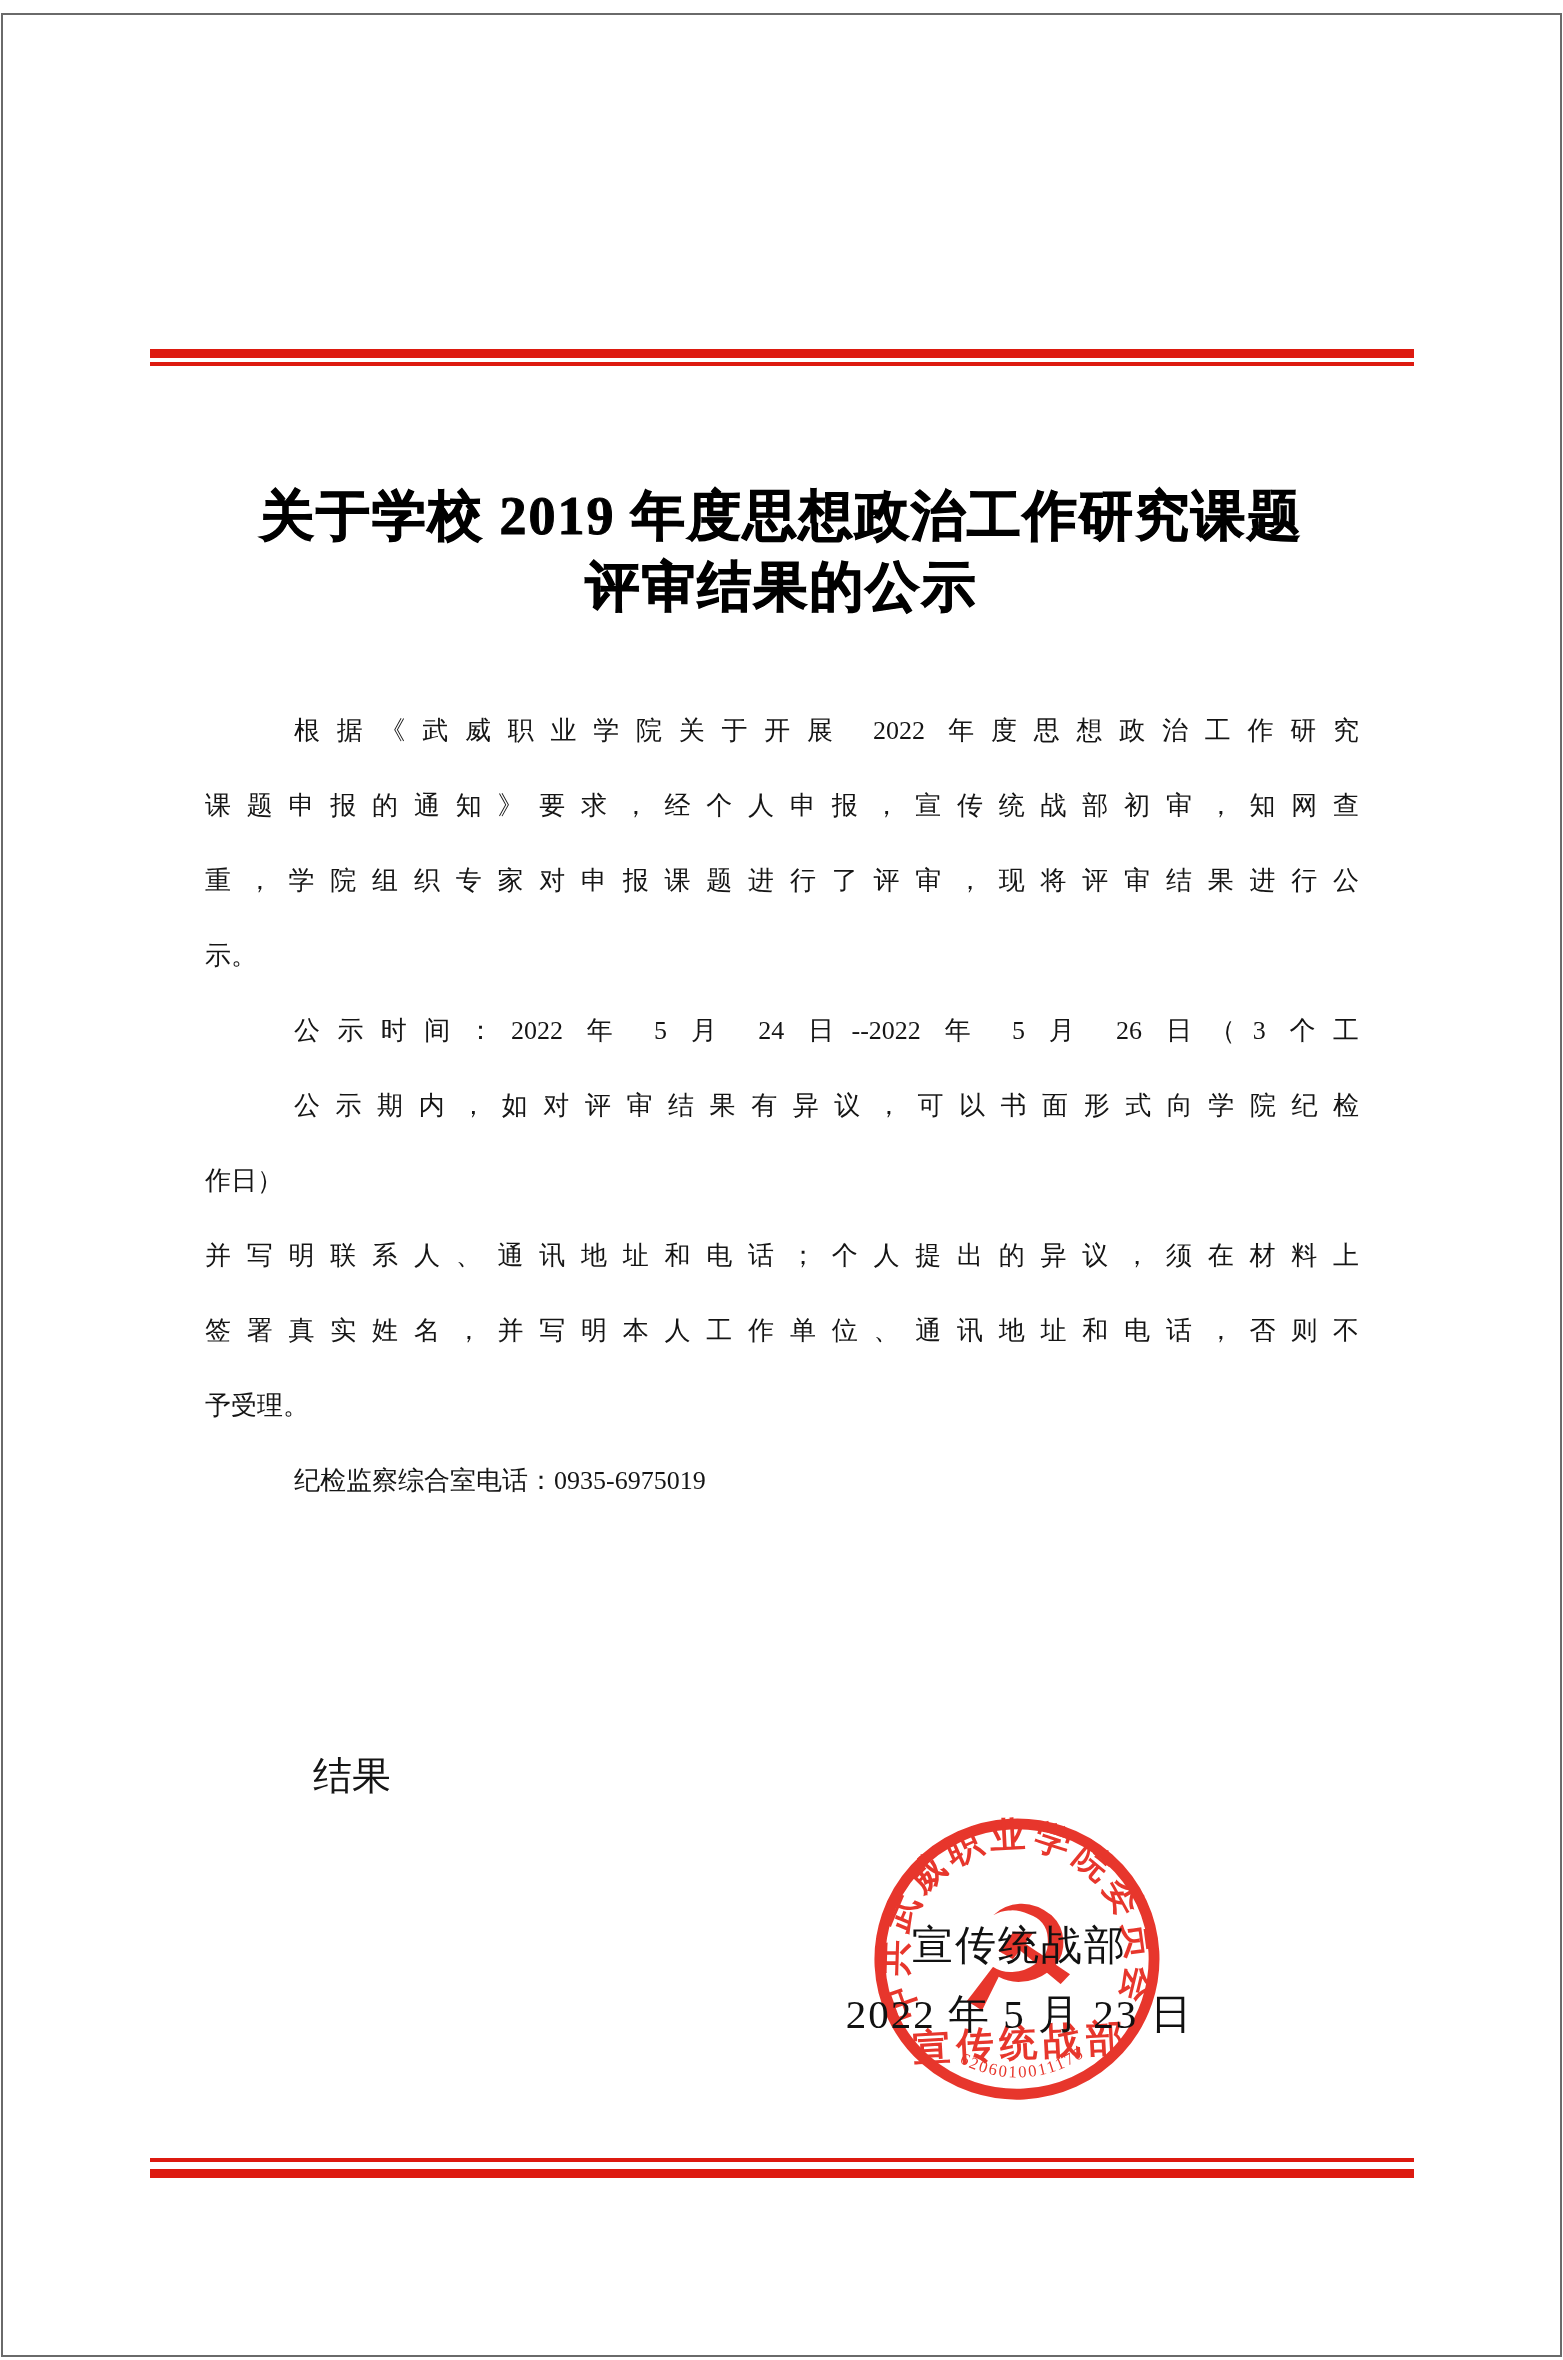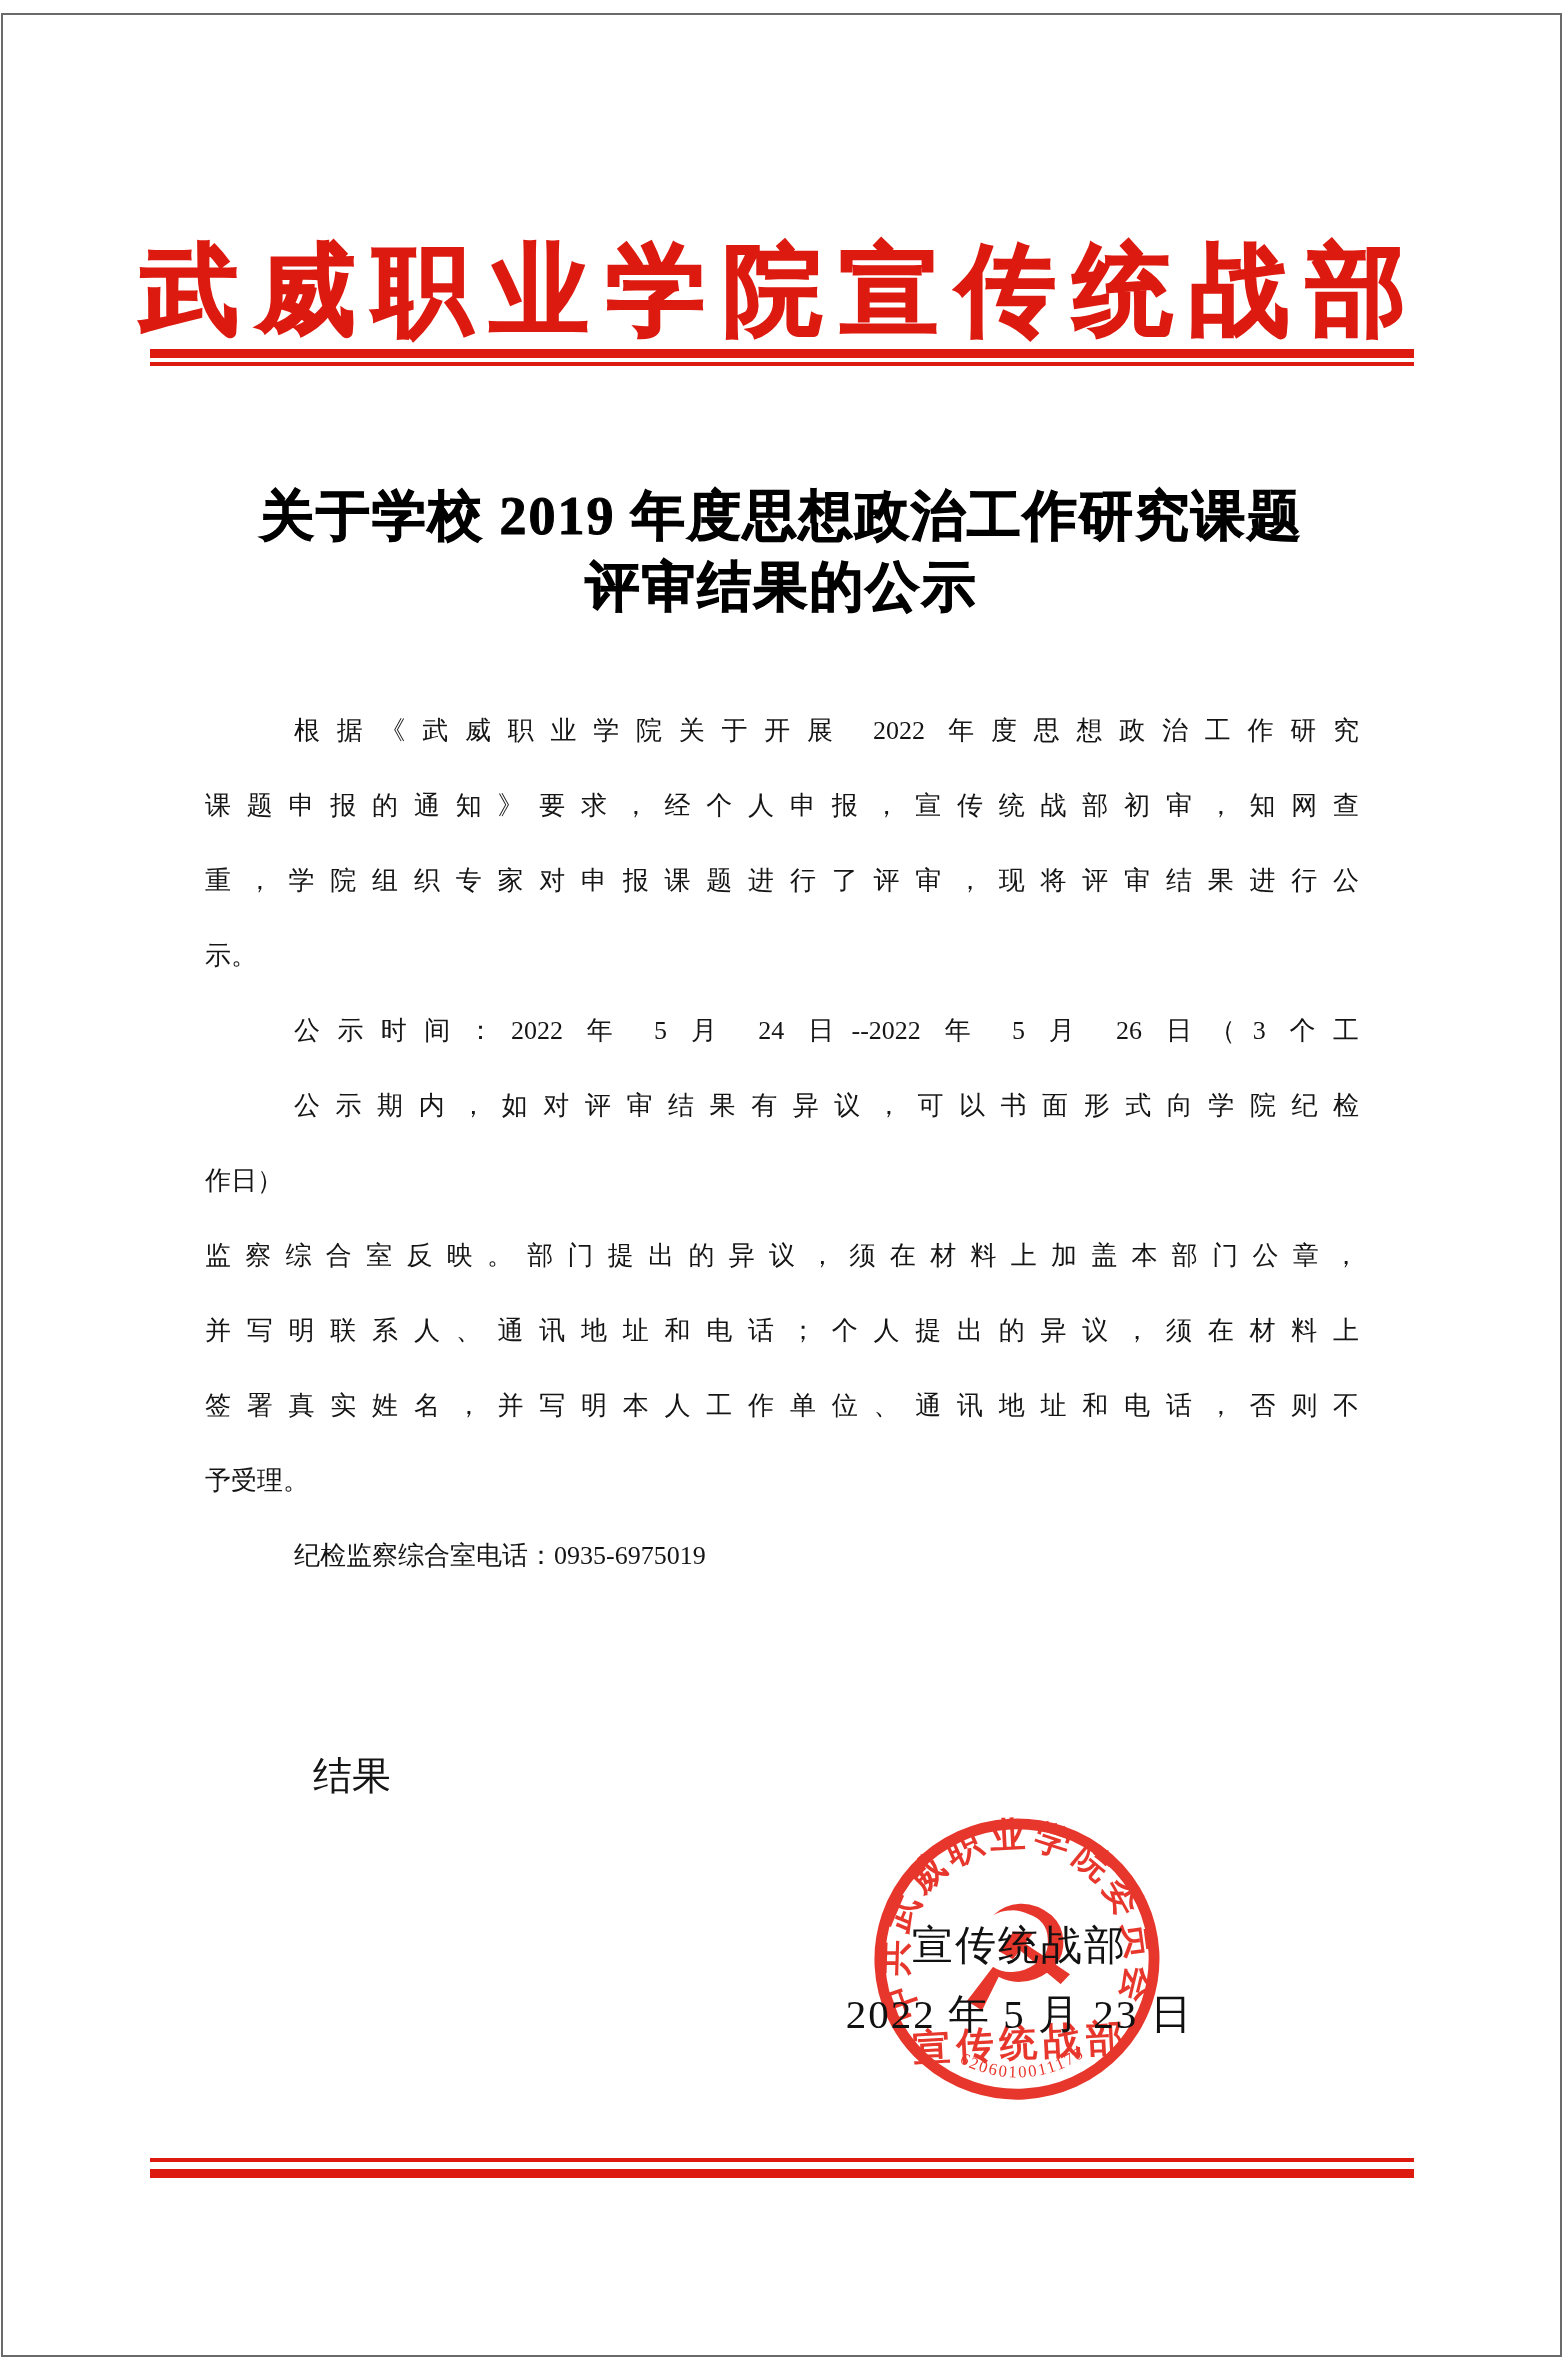--- a/index.html
+++ b/index.html
@@ -69,21 +69,20 @@
   .seal .ring-txt{font-family:"Liberation Serif","DejaVu Serif",serif;font-weight:bold;}
   .seal .emblem-txt{font-family:"DejaVu Sans",sans-serif;}
 </style>
 </head>
 <body>
 
 <div class="page">
 
   <div class="frame"></div>
 
-  <div class="header-title">武威职业学院宣传统战部</div>
 
   <div class="rule rule-top">
     <div class="bar-thick"></div>
     <div class="bar-gap"></div>
     <div class="bar-thin"></div>
   </div>
 
   <div class="doc-title">
     <div>关于学校 2019 年度思想政治工作研究课题</div>
     <div>评审结果的公示</div>
@@ -92,21 +91,20 @@
   <div class="body-block">
     <div class="bl j indent">根据《武威职业学院关于开展 2022 年度思想政治工作研究</div>
     <div class="bl j">课题申报的通知》要求，经个人申报，宣传统战部初审，知网查</div>
     <div class="bl j">重，学院组织专家对申报课题进行了评审，现将评审结果进行公</div>
     <div class="bl last">示。</div>
 
     <div class="bl j indent">公示时间：2022 年 5 月 24 日--2022 年 5 月 26 日（3 个工</div>
     <div class="bl j indent">公示期内，如对评审结果有异议，可以书面形式向学院纪检</div>
 
     <div class="bl last">作日）</div>
-    <div class="bl j">监察综合室反映。部门提出的异议，须在材料上加盖本部门公章，</div>
     <div class="bl j">并写明联系人、通讯地址和电话；个人提出的异议，须在材料上</div>
     <div class="bl j">签署真实姓名，并写明本人工作单位、通讯地址和电话，否则不</div>
     <div class="bl last">予受理。</div>
 
     <div class="bl last indent">纪检监察综合室电话：0935-6975019</div>
   </div>
 
   <div class="attachment">
     <div class="al al2">结果</div>
   </div>

